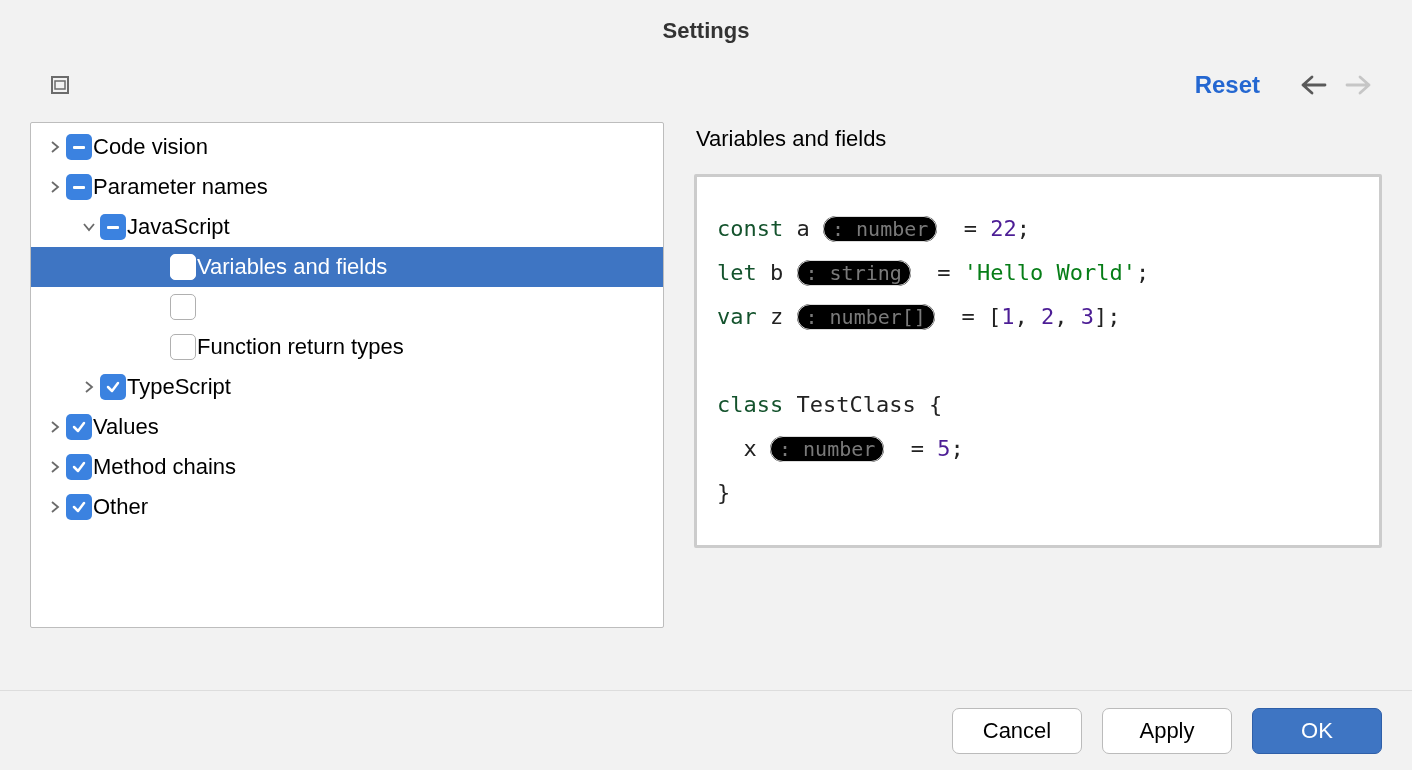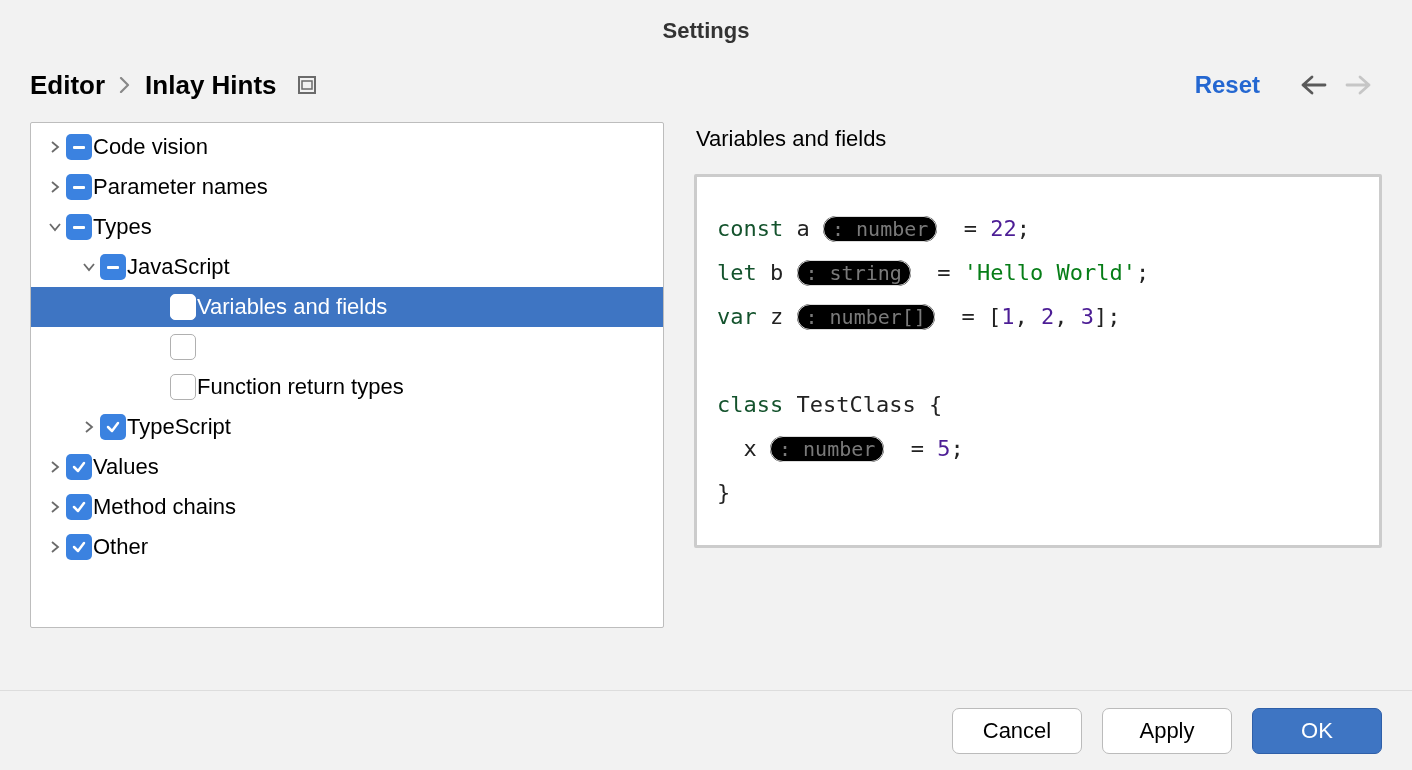--- a/index.html
+++ b/index.html
@@ -169,29 +169,20 @@
     color: #fff;
     border: 1px solid #2f5fa8;
   }
 </style>
 </head>
 <body>
 
 <div class="window-title">Settings</div>
 
 <div class="header-row">
-  <div class="breadcrumb">
-    <span>Editor</span>
-    <span class="sep">
-      <svg width="12" height="16" viewBox="0 0 12 16">
-          <path d="M2 1 L9 8 L2 15" stroke="#888" stroke-width="2.2" fill="none" stroke-linecap="round" stroke-linejoin="round"></path>
-        </svg>
-    </span>
-    <span>Inlay Hints</span>
-  </div>
   <span class="expand-icon">
     <svg width="18" height="18" viewBox="0 0 18 18">
         <rect x="1" y="1" width="16" height="16" fill="none" stroke="#6b6b6b" stroke-width="2"></rect>
         <rect x="4" y="5" width="10" height="8" fill="none" stroke="#6b6b6b" stroke-width="1.5"></rect>
       </svg>
   </span>
   <div class="header-spacer"></div>
   <span class="reset-link">Reset</span>
   <span class="nav-arrow">
     <svg width="30" height="24" viewBox="0 0 30 24">
@@ -221,29 +212,20 @@
     <div class="tree-row indent-0">
       <span class="tree-chevron">
           <svg width="12" height="12" viewBox="0 0 12 12">
             <path d="M3 1 L9 6 L3 11" stroke="#6b6b6b" stroke-width="1.8" fill="none"></path>
           </svg>
         </span>
       <span class="checkbox indeterminate"></span>
       <span>Parameter names</span>
     </div>
 
-    <div class="tree-row indent-0">
-      <span class="tree-chevron">
-          <svg width="12" height="12" viewBox="0 0 12 12">
-            <path d="M1 3 L6 9 L11 3" stroke="#6b6b6b" stroke-width="1.8" fill="none"></path>
-          </svg>
-        </span>
-      <span class="checkbox indeterminate"></span>
-      <span>Types</span>
-    </div>
 
     <div class="tree-row indent-1">
       <span class="tree-chevron">
           <svg width="12" height="12" viewBox="0 0 12 12">
             <path d="M1 3 L6 9 L11 3" stroke="#6b6b6b" stroke-width="1.8" fill="none"></path>
           </svg>
         </span>
       <span class="checkbox indeterminate"></span>
       <span>JavaScript</span>
     </div>

